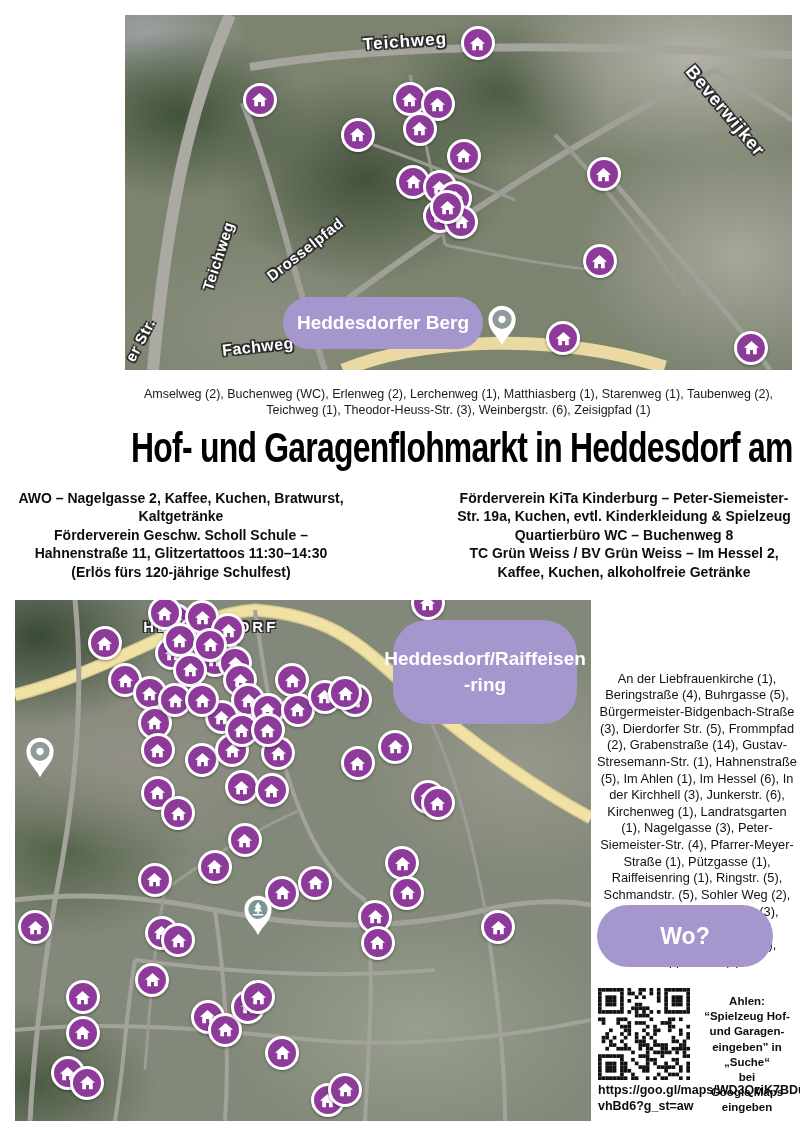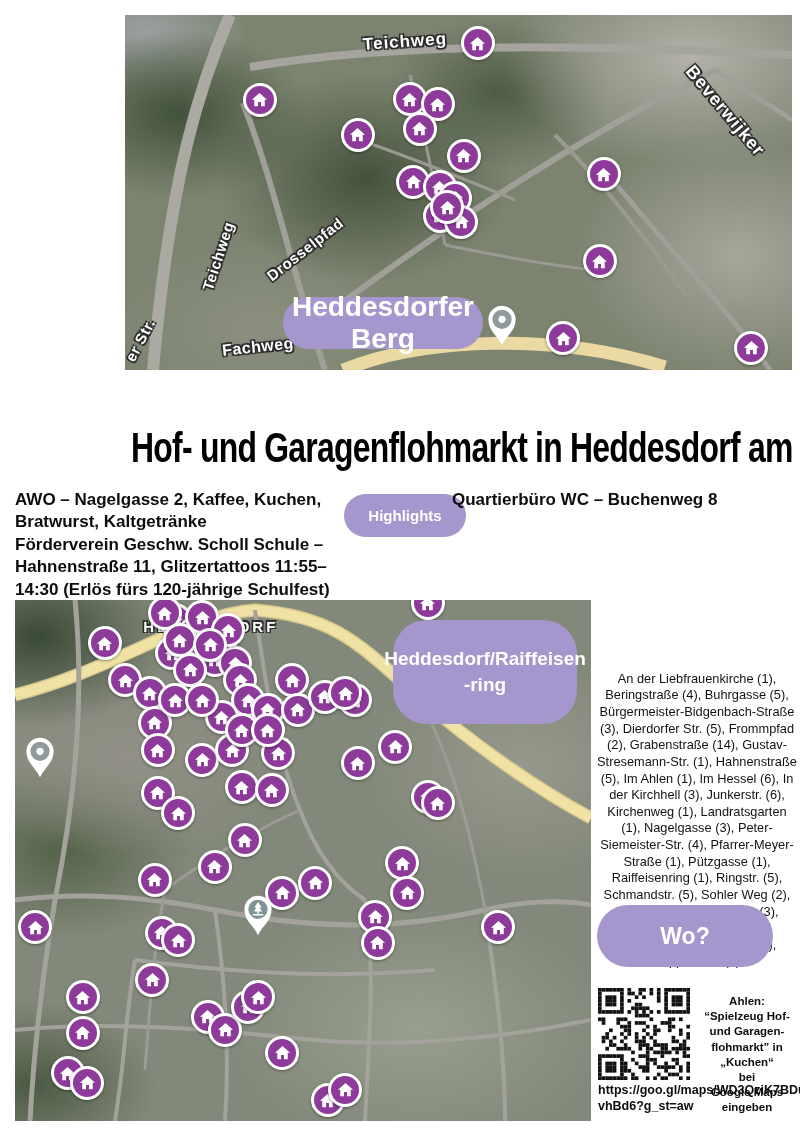--- a/index.html
+++ b/index.html
@@ -33,29 +33,29 @@
     color:#fff;font-weight:700;font-size:15px;letter-spacing:3px;white-space:nowrap;
     text-shadow:-1.5px -1.5px 0 var(--outline),1.5px -1.5px 0 var(--outline),
                 -1.5px 1.5px 0 var(--outline),1.5px 1.5px 0 var(--outline);}
   .marker{position:absolute;width:28px;height:28px;transform:translate(-50%,-50%);
     background:var(--marker);border:3px solid #fff;border-radius:50%;z-index:2;
     display:flex;align-items:center;justify-content:center;box-shadow:0 1px 3px rgba(0,0,0,.4);}
   .marker svg{width:17px;height:17px;display:block;}
   .pin{position:absolute;transform:translate(-50%,-92%);z-index:4;line-height:0;}
   .place-pill{position:absolute;background:var(--pill);color:#fff;font-weight:700;z-index:5;
     display:flex;flex-direction:column;align-items:center;justify-content:center;text-align:center;}
-  .pill-top{left:158px;top:282px;width:200px;height:52px;border-radius:26px;font-size:28px;}
+  .pill-top{left:158px;top:282px;width:200px;height:52px;border-radius:26px;font-size:19px;}
   .pill-bottom{left:378px;top:20px;width:184px;height:104px;border-radius:34px;font-size:19px;line-height:1.35;}
   .caption{position:absolute;left:125px;top:373px;width:667px;font-size:12.5px;line-height:1.3;
     text-align:center;color:#1a1a1a;}
   .title{position:absolute;left:0;top:424px;width:800px;text-align:center;font-weight:700;
     font-size:42px;white-space:nowrap;letter-spacing:-1px;color:#000;}
   .title>span{display:inline-block;transform:scaleX(.76);transform-origin:50% 50%;}
-  .hl-col{position:absolute;top:489px;font-size:17px;font-weight:700;line-height:1.32;
-    color:#0d0d0d;}
+  .hl-col{position:absolute;top:489px;font-size:14px;font-weight:700;line-height:1.32;
+    text-align:center;color:#0d0d0d;}
   .hl-col p{margin:0;}
   .hl-left{left:15px;width:332px;}
   .hl-right{left:452px;width:344px;}
   .pill-btn{position:absolute;background:var(--pill);color:#fff;font-weight:700;border-radius:999px;
     display:flex;align-items:center;justify-content:center;}
   .hl-pill{left:344px;top:494px;width:122px;height:43px;font-size:15px;}
   .wo-pill{left:597px;top:905px;width:176px;height:62px;font-size:23px;}
   .streets{position:absolute;left:597px;top:658px;width:200px;font-size:12.8px;line-height:1.3;
     text-align:center;color:#121212;}
   .qr{position:absolute;left:598px;top:988px;width:92px;height:92px;background:#fff;line-height:0;}
@@ -178,32 +178,34 @@
       <div class="pin" style="left: 56.5%; top: 92.5%;"><svg viewBox="0 0 30 38" width="34" height="43">
           <path d="M15 37 C11 28 3 24.5 3 14 A12 12 0 1 1 27 14 C27 24.5 19 28 15 37 Z" fill="#fff"></path>
           <circle cx="15" cy="14" r="8.5" fill="#8f9a9a"></circle>
           <circle cx="15" cy="14" r="3.2" fill="#fff"></circle>
         </svg></div>
       <div class="place-pill pill-top">
       <span>Heddesdorfer Berg</span>
     </div>
     </div>
 
+  <p class="caption">Amselweg (2), Buchenweg (WC), Erlenweg (2), Lerchenweg (1), Matthiasberg (1), Starenweg (1), Taubenweg (2), Teichweg (1), Theodor-Heuss-Str. (3), Weinbergstr. (6), Zeisigpfad (1)</p>
 
   <h1 class="title" style="margin:0;">
     <span>Hof- und Garagenflohmarkt in Heddesdorf am 9. Mai 2026</span>
   </h1>
 
   <div class="hl-col hl-left">
     <p>AWO – Nagelgasse 2, Kaffee, Kuchen, Bratwurst, Kaltgetränke</p>
-    <p>Förderverein Geschw. Scholl Schule – Hahnenstraße 11, Glitzertattoos 11:55–14:30 (Erlös fürs 120-jährige Schulfest)</p>
+    <p>Förderverein Geschw. Scholl Schule – Hahnenstraße 11, Glitzertattoos 11:30–14:30 (Erlös fürs 120-jährige Schulfest)</p>
   </div>
-  <div class="pill-btn hl-pill">Highlights</div>
   <div class="hl-col hl-right">
+    <p>Förderverein KiTa Kinderburg – Peter-Siemeister-Str. 19a, Kuchen, evtl. Kinderkleidung &amp; Spielzeug</p>
     <p>Quartierbüro WC – Buchenweg 8</p>
+    <p>TC Grün Weiss / BV Grün Weiss – Im Hessel 2, Kaffee, Kuchen, alkoholfreie Getränke</p>
   </div>
 
   <div class="map map-bottom" id="bottom-map">
     <svg class="roads" viewBox="0 0 576 521" preserveAspectRatio="none">
       <path d="M0,95 C100,70 170,15 240,10 C320,16 345,45 405,98 C455,142 520,188 576,218" stroke="#d9c98e" stroke-width="13" fill="none"></path>
       <path d="M0,95 C100,70 170,15 240,10 C320,16 345,45 405,98 C455,142 520,188 576,218" stroke="#f0e2a4" stroke-width="10" fill="none"></path>
       <path d="M0,300 C80,290 150,300 200,310 C300,330 380,330 470,310 C510,300 550,300 576,305" stroke="#a3a39c" stroke-width="5" fill="none"></path>
       <path d="M60,0 C70,100 60,200 40,300 C30,360 20,430 15,521" stroke="#a3a39c" stroke-width="5" fill="none"></path>
       <path d="M200,310 C210,380 215,450 210,521" stroke="#a3a39c" stroke-width="4" fill="none"></path>
       <path d="M470,310 C480,380 490,450 490,521" stroke="#a3a39c" stroke-width="4" fill="none"></path>
@@ -853,21 +855,21 @@
         <rect x="55.80" y="89.28" width="3.72" height="3.72"></rect>
         <rect x="63.24" y="89.28" width="3.72" height="3.72"></rect>
         <rect x="66.96" y="89.28" width="3.72" height="3.72"></rect>
         <rect x="81.84" y="89.28" width="3.72" height="3.72"></rect>
         <rect x="89.28" y="89.28" width="3.72" height="3.72"></rect>
       </svg></div>
   <div class="oder" id="oder">
       <div>Ahlen:</div>
       <div>“Spielzeug Hof-</div>
       <div>und Garagen-</div>
-      <div>flohmarkt” in „Kuchen“</div>
+      <div>eingeben” in „Suche“</div>
       <div>bei</div>
       <div>Google Maps eingeben</div>
     </div>
   <div class="url" id="url">
       <div>https://goo.gl/maps/WD3QziK7BDu8</div>
       <div>vhBd6?g_st=aw</div>
     </div>
 
 </div>
 

